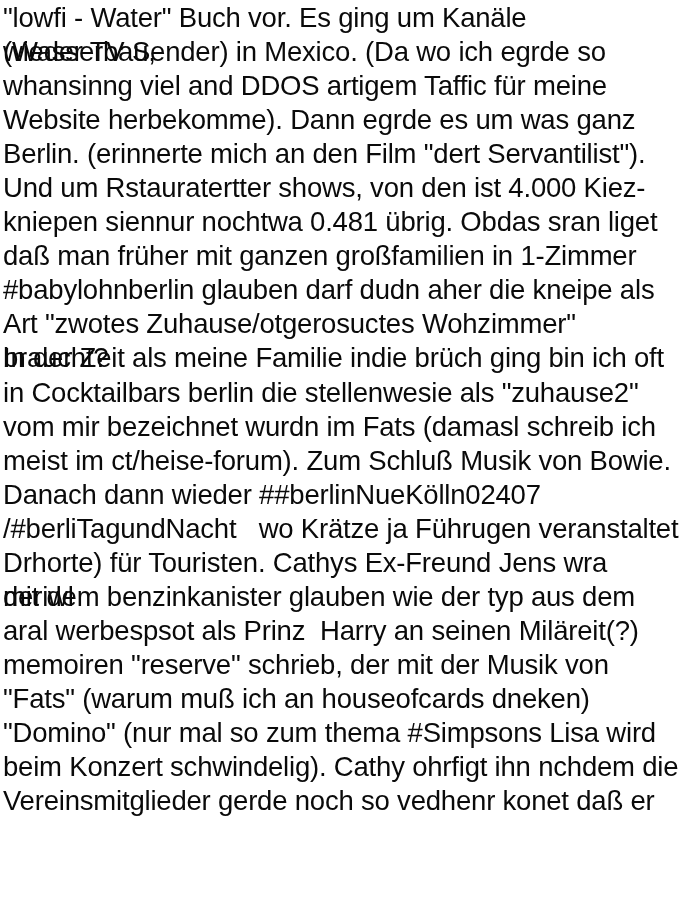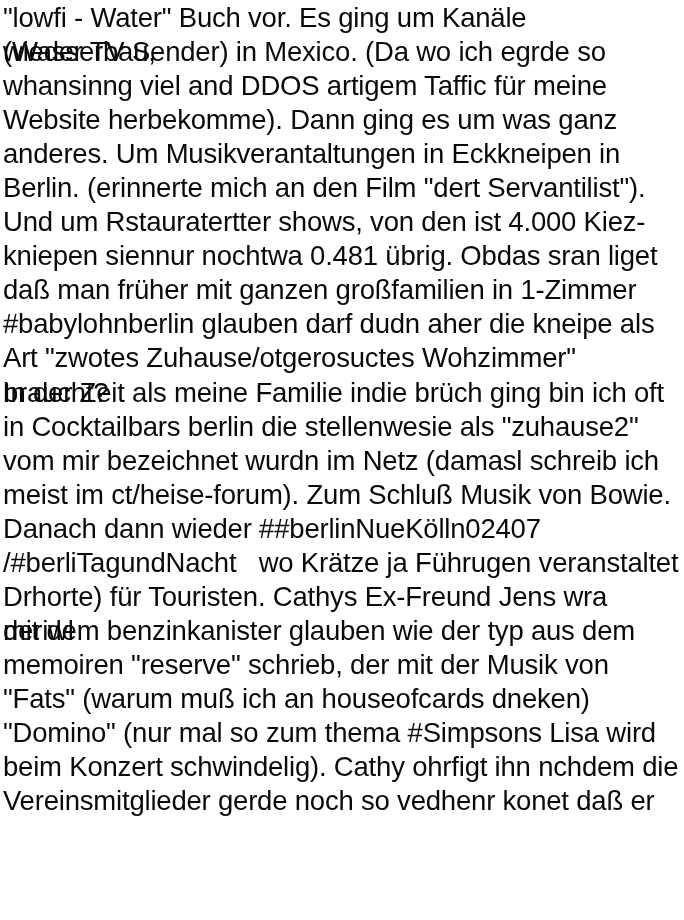--- a/index.html
+++ b/index.html
@@ -33,35 +33,35 @@
   }
 </style>
 </head>
 <body>
 
 <div class="page">
   <div class="text-block">
     <div class="text-line">"lowfi - Water" Buch vor. Es ging um Kanäle (Wasserbau,</div>
     <div class="text-line">wieder TV Sender) in Mexico. (Da wo ich egrde so</div>
     <div class="text-line">whansinng viel and DDOS artigem Taffic für meine</div>
-    <div class="text-line">Website herbekomme). Dann ging es um was ganz</div>
-    <div class="text-line">anderes. Um Musikverantaltungen in Eckkneipen in</div>
+    <div class="text-line">Website herbekomme). Dann egrde es um was ganz</div>
     <div class="text-line">Berlin. (erinnerte mich an den Film "dert Servantilist").</div>
     <div class="text-line">Und um Rstauratertter shows, von den ist 4.000 Kiez-</div>
     <div class="text-line">kniepen siennur nochtwa 0.481 übrig. Obdas sran liget</div>
     <div class="text-line">daß man früher mit ganzen großfamilien in 1-Zimmer</div>
     <div class="text-line">#babylohnberlin glauben darf dudn aher die kneipe als</div>
     <div class="text-line">Art "zwotes Zuhause/otgerosuctes Wohzimmer" braucht?</div>
     <div class="text-line">In der Zeit als meine Familie indie brüch ging bin ich oft</div>
     <div class="text-line">in Cocktailbars berlin die stellenwesie als "zuhause2"</div>
-    <div class="text-line">vom mir bezeichnet wurdn im Netz (damasl schreib ich</div>
+    <div class="text-line">vom mir bezeichnet wurdn im Fats (damasl schreib ich</div>
     <div class="text-line">meist im ct/heise-forum). Zum Schluß Musik von Bowie.</div>
     <div class="text-line">Danach dann wieder ##berlinNueKölln02407</div>
     <div class="text-line">/#berliTagundNacht   wo Krätze ja Führugen veranstaltet</div>
     <div class="text-line">Drhorte) für Touristen. Cathys Ex-Freund Jens wra deriwl</div>
     <div class="text-line">mit dem benzinkanister glauben wie der typ aus dem</div>
+    <div class="text-line">aral werbespsot als Prinz  Harry an seinen Miläreit(?)</div>
     <div class="text-line">memoiren "reserve" schrieb, der mit der Musik von</div>
     <div class="text-line">"Fats" (warum muß ich an houseofcards dneken)</div>
     <div class="text-line">"Domino" (nur mal so zum thema #Simpsons Lisa wird</div>
     <div class="text-line">beim Konzert schwindelig). Cathy ohrfigt ihn nchdem die</div>
     <div class="text-line">Vereinsmitglieder gerde noch so vedhenr konet daß er</div>
   </div>
 </div>
 
 </body></html>

